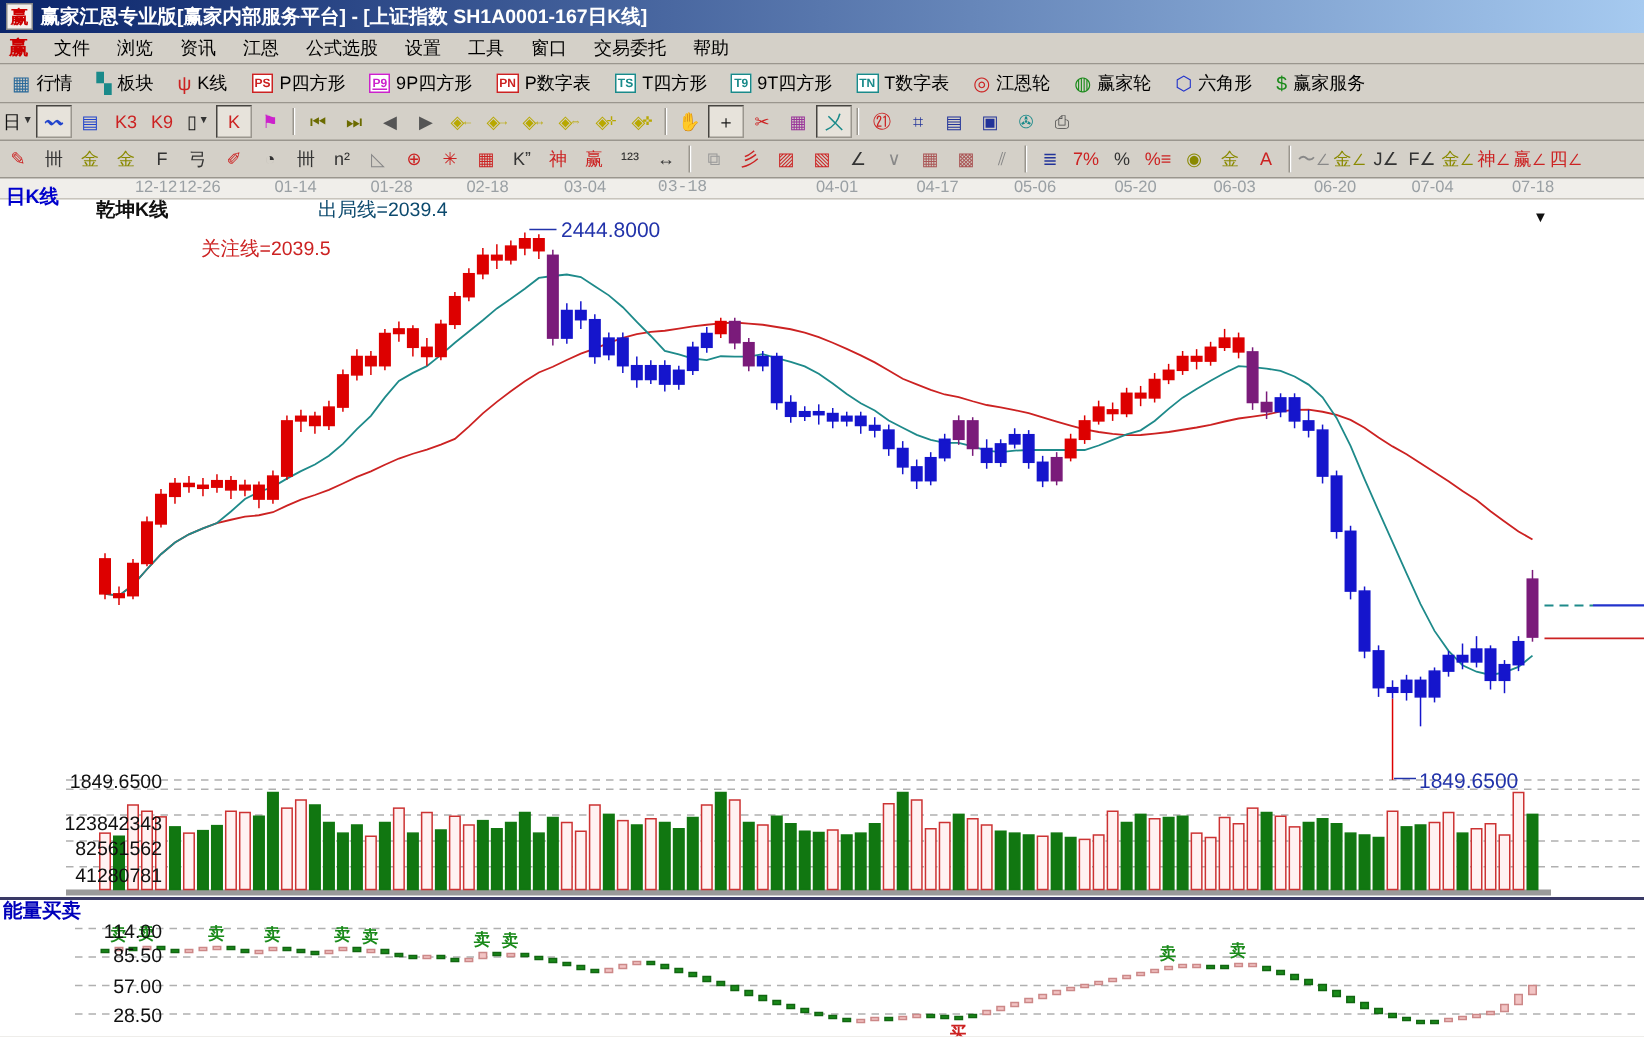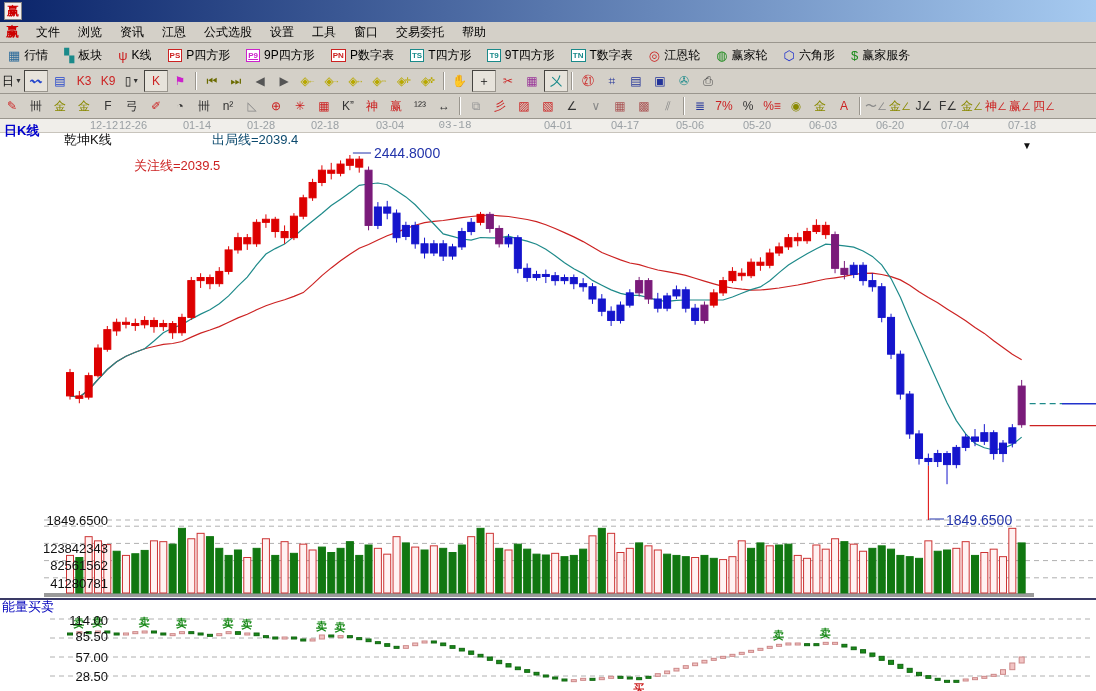--- a/index.html
+++ b/index.html
@@ -38,20 +38,21 @@
   .ovl{position:absolute;white-space:nowrap;}
   .lbl-axis{width:100px;text-align:right;color:#111;font-size:13px;}
   #watermark{font-family:"DejaVu Serif",serif;font-style:italic;font-weight:bold;
     font-size:30px;color:rgba(200,32,32,.85);letter-spacing:6px;}
 </style>
 </head>
 <body>
 
 <div class="titlebar">
   <span class="logo">赢</span>
+  <span>赢家江恩专业版[赢家内部服务平台] - [上证指数  SH1A0001-167日K线]</span>
 </div>
 
 <div class="menubar">
   <span class="logo">赢</span>
   <span id="menu-items" style="display:flex;">
       <span class="menu-item">文件</span>
       <span class="menu-item">浏览</span>
       <span class="menu-item">资讯</span>
       <span class="menu-item">江恩</span>
       <span class="menu-item">公式选股</span>
@@ -657,26 +658,26 @@
       <text x="222.61" y="495.6666666666667" fill="#1a8a1a" font-size="11" font-weight="bold" font-family="Liberation Sans,sans-serif">卖</text>
       <text x="241.27" y="497" fill="#1a8a1a" font-size="11" font-weight="bold" font-family="Liberation Sans,sans-serif">卖</text>
       <text x="315.90999999999997" y="499" fill="#1a8a1a" font-size="11" font-weight="bold" font-family="Liberation Sans,sans-serif">卖</text>
       <text x="334.57" y="499.6666666666667" fill="#1a8a1a" font-size="11" font-weight="bold" font-family="Liberation Sans,sans-serif">卖</text>
       <text x="773.08" y="508.33333333333337" fill="#1a8a1a" font-size="11" font-weight="bold" font-family="Liberation Sans,sans-serif">卖</text>
       <text x="819.73" y="506.3333333333333" fill="#1a8a1a" font-size="11" font-weight="bold" font-family="Liberation Sans,sans-serif">卖</text>
       <text x="633.13" y="561.3333333333334" fill="#cc2222" font-size="11" font-weight="bold" font-family="Liberation Sans,sans-serif">买</text>
     </svg>
 
   <span class="ovl" style="left:4px;top:4px;color:#0000cc;font-weight:bold;font-size:13px;">日K线</span>
-  <span class="ovl" style="left:64px;top:13px;color:#111;font-weight:normal;font-size:13px;">乾坤K线</span>
+  <span class="ovl" style="left:64px;top:13px;color:#111;font-weight:bold;font-size:13px;">乾坤K线</span>
   <span class="ovl" style="left:134px;top:13px;color:#cc2222;font-size:13px;margin-top:26px;">关注线=2039.5</span>
   <span class="ovl" style="left:212px;top:13px;color:#0c4a6e;font-size:13px;">出局线=2039.4</span>
   <span class="ovl" style="left:374px;top:27px;color:#2233aa;font-size:14px;">2444.8000</span>
   <span class="ovl" style="left:1022px;top:22px;color:#111;font-size:10px;">▼</span>
   <span class="ovl" style="left:946px;top:394px;color:#2233aa;font-size:14px;">1849.6500</span>
 
   <span class="ovl lbl-axis" style="left:8px;top:395px;">1849.6500</span>
   <span id="vol-axis"><span class="ovl lbl-axis" style="left: 8px; top: 423px;">123842343</span><span class="ovl lbl-axis" style="left: 8px; top: 440px;">82561562</span><span class="ovl lbl-axis" style="left: 8px; top: 458px;">41280781</span></span>
 
-  <span class="ovl" style="left:2px;top:480px;color:#0000bb;font-weight:normal;font-size:13px;">能量买卖</span>
+  <span class="ovl" style="left:2px;top:480px;color:#0000bb;font-weight:bold;font-size:13px;">能量买卖</span>
   <span id="ind-axis"><span class="ovl lbl-axis" style="left: 8px; top: 495px;">114.00</span><span class="ovl lbl-axis" style="left: 8px; top: 511px;">85.50</span><span class="ovl lbl-axis" style="left: 8px; top: 532px;">57.00</span><span class="ovl lbl-axis" style="left: 8px; top: 551px;">28.50</span></span>
 
 </div>
 
 </body></html>

